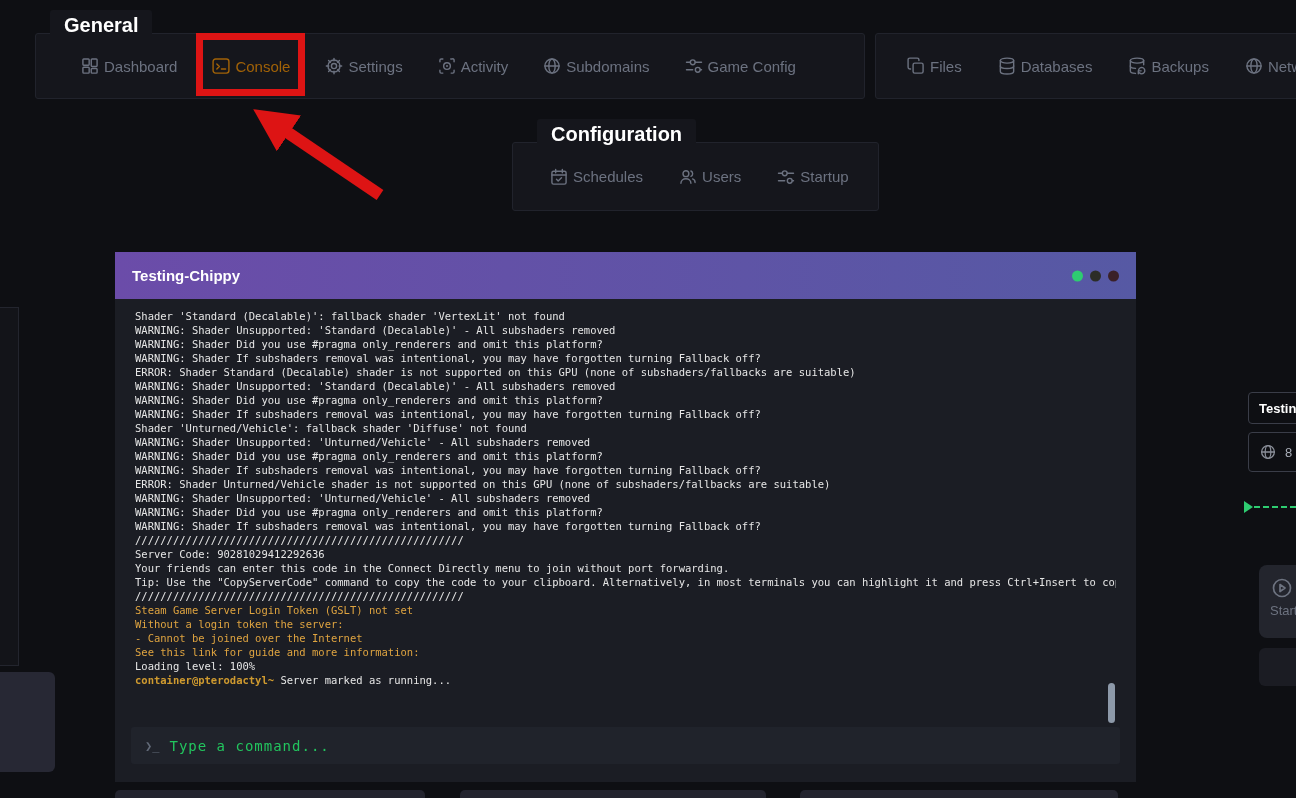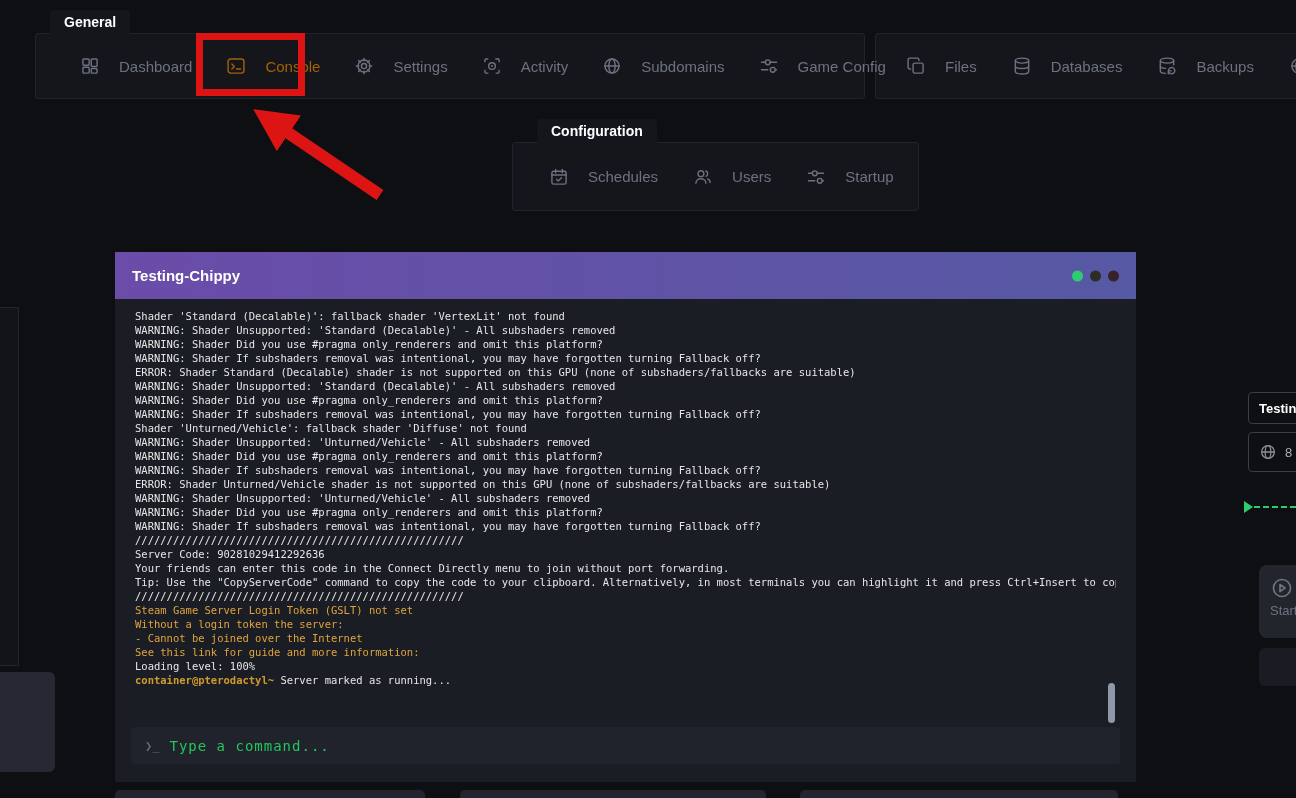--- a/index.html
+++ b/index.html
@@ -4,34 +4,34 @@
 <style>
   html,body{margin:0;padding:0;}
   body{
     width:1296px;height:798px;overflow:hidden;position:relative;
     background:#0e0f13;font-family:"Liberation Sans",sans-serif;
   }
   
   .nav-group{position:absolute;background:#15161c;border:1px solid #21232c;border-radius:3px;box-sizing:border-box;}
   .g-general{left:35px;top:33px;width:830px;height:66px;}
   .g-management{left:875px;top:33px;width:520px;height:66px;}
-  .g-config{left:512px;top:142px;width:407px;height:69px;}
+  .g-config{left:512px;top:142px;width:367px;height:69px;}
   .group-label{
     position:absolute;top:-24px;height:40px;padding:4px 14px 0;background:#15161c;
-    color:#ffffff;font-weight:bold;font-size:14px;border-radius:3px 3px 0 0;z-index:2;
+    color:#ffffff;font-weight:bold;font-size:20px;border-radius:3px 3px 0 0;z-index:2;
     box-sizing:border-box;white-space:nowrap;
   }
   .g-general .group-label{left:14px;}
   .g-management .group-label{left:26px;}
   .g-config .group-label{left:24px;}
   .nav-items{position:absolute;inset:0;display:flex;align-items:center;z-index:3;}
   .g-general .nav-items{padding-left:44px;gap:34px;}
   .g-management .nav-items{padding-left:30px;gap:35px;}
   .g-config .nav-items{padding-left:36px;gap:35px;align-items:center;}
-  .nav-item{display:flex;align-items:center;gap:19px;color:#6c7280;font-size:15px;cursor:pointer;white-space:nowrap;}
+  .nav-item{display:flex;align-items:center;gap:4px;color:#6c7280;font-size:15px;cursor:pointer;white-space:nowrap;}
   .nav-item svg{width:20px;height:20px;flex:none;}
   .nav-item.active{color:#a16207;}
   svg.ic{fill:none;stroke:currentColor;stroke-width:1.7;stroke-linecap:round;stroke-linejoin:round;}
   
   .red-box{position:absolute;left:196px;top:33px;width:109px;height:63px;border:7px solid #dd1414;box-sizing:border-box;z-index:6;}
   .red-arrow{position:absolute;left:240px;top:95px;width:160px;height:110px;z-index:6;}
   
   .panel{position:absolute;left:115px;top:252px;width:1021px;height:530px;background:#1b1d24;}
   .panel-header{position:absolute;left:0;top:0;right:0;height:47px;background:linear-gradient(90deg,#6b4ca9,#5659a4);display:flex;align-items:center;}
   .panel-title{color:#fff;font-weight:bold;font-size:15px;padding-left:17px;}

